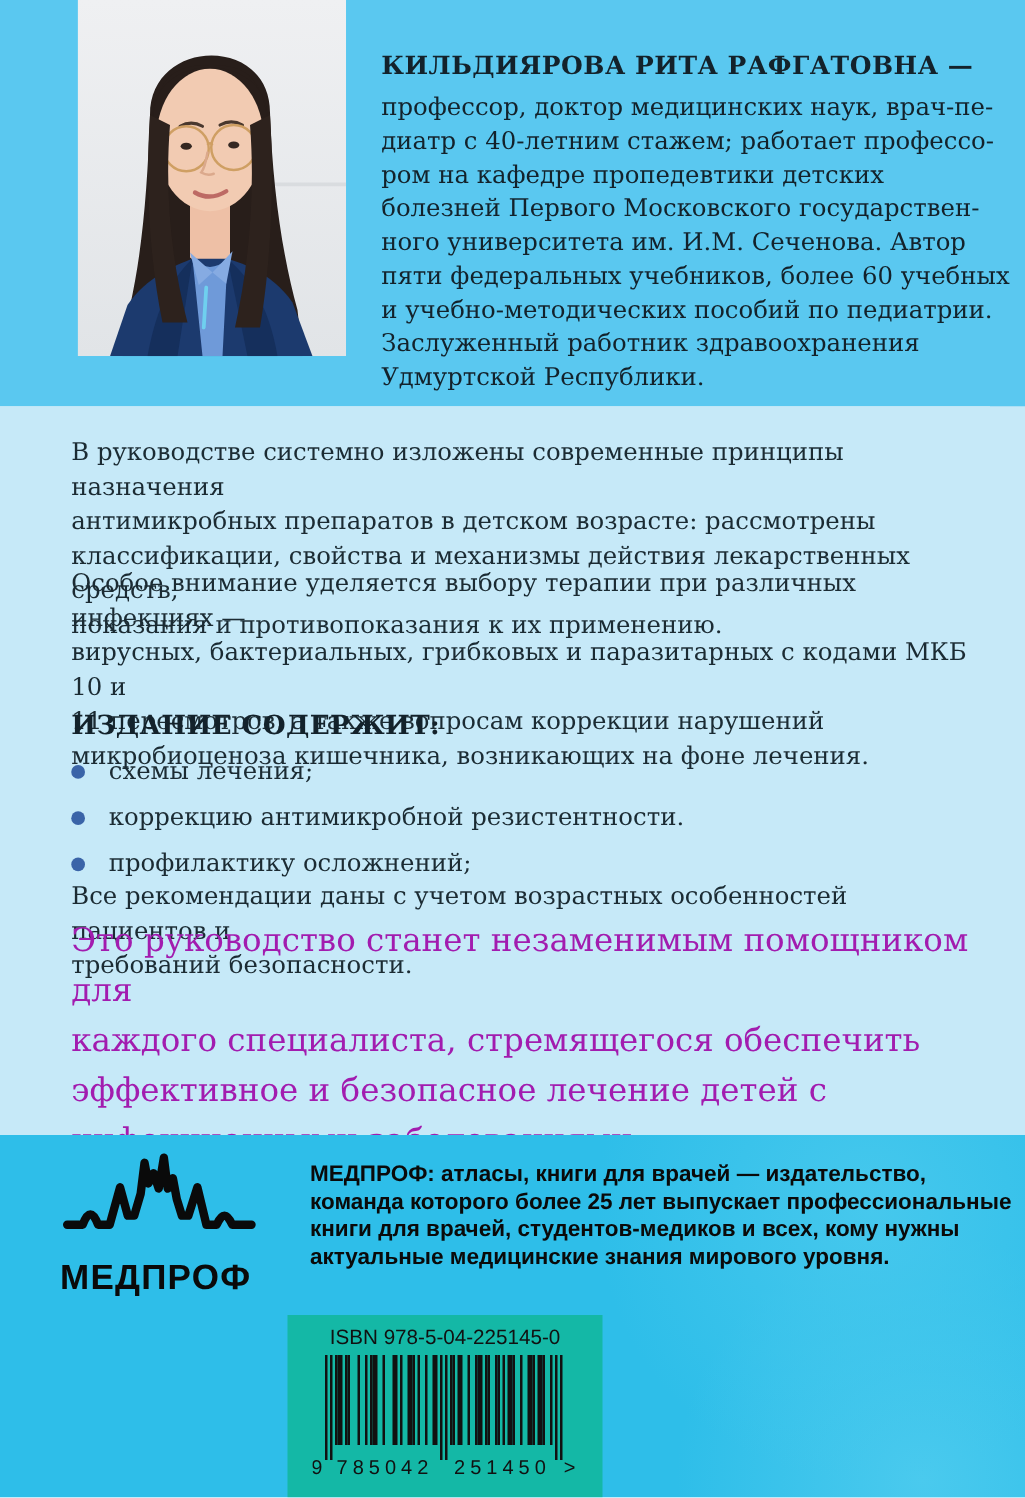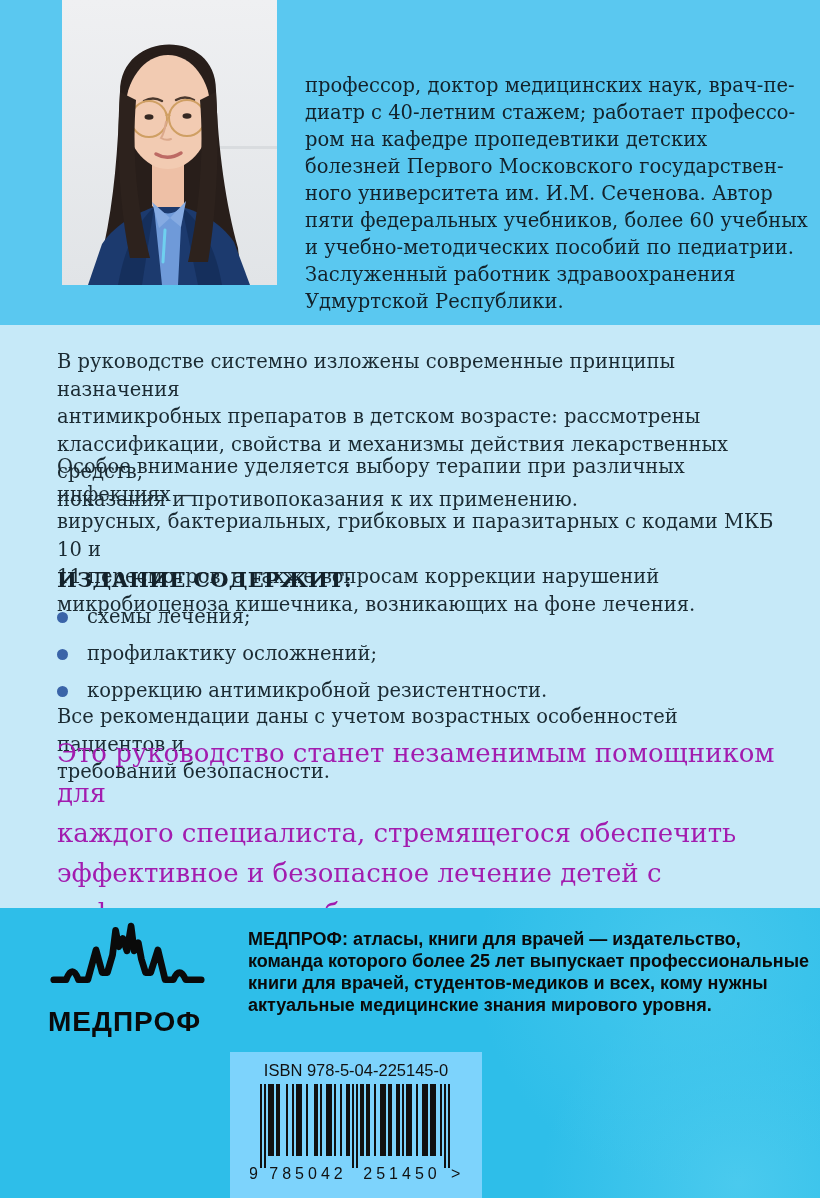--- a/index.html
+++ b/index.html
@@ -36,21 +36,21 @@
                radial-gradient(circle at 90% 95%,#4ACAEE 0%,rgba(74,202,238,0) 25%),
                #2EBEE9;}
   .logo-block{position:absolute;left:48px;top:14px;width:175px;}
   .logo-text{font-family:"Liberation Sans",sans-serif;font-size:28px;font-weight:bold;
     letter-spacing:1px;color:#0A0A0A;margin-top:14px;}
   .about{position:absolute;left:248px;top:20px;width:575px;
     font-family:"Liberation Sans",sans-serif;font-size:18px;font-weight:bold;
     line-height:22px;color:#0A0A0A;}
 
   
-  .isbn-box{position:absolute;left:230px;top:1052px;width:252px;height:146px;background:#7dd3fc;}
+  .isbn-box{position:absolute;left:230px;top:1052px;width:252px;height:146px;background:#14b8a6;}
   .isbn-label{margin-top:9px;text-align:center;font-family:"Liberation Sans",sans-serif;
     font-size:16.5px;color:#111;}
   .barcode-wrap{margin:2px auto 0 auto;width:212px;}
   .bc-digit{font-family:"Liberation Sans",sans-serif;font-size:16px;fill:#111;}
 </style>
 </head>
 <body>
 
 <div id="cover">
 
@@ -96,20 +96,21 @@
         <path d="M92 207 L100 285 L116 285 L120 207 Q106 220 92 207 Z" fill="#6F9AD9"></path>
         <path d="M90 202 L108 218 L97 228 Z" fill="#86ABE2"></path>
         <path d="M124 201 L108 218 L119 227 Z" fill="#86ABE2"></path>
         <path d="M103 230 L101 262" stroke="#6FD0EF" stroke-width="3" stroke-linecap="round"></path>
 
         <path d="M58 92 C54 150 58 210 68 258 L88 258 C74 205 70 150 74 100 Z" fill="#2D221D"></path>
         <path d="M154 92 C158 150 154 215 146 262 L126 262 C138 208 142 150 138 100 Z" fill="#2D221D"></path>
       </svg>
     </div>
 
+    <div class="author-name">КИЛЬДИЯРОВА РИТА РАФГАТОВНА —</div>
     <div class="author-bio pre">профессор, доктор медицинских наук, врач-пе-
 диатр с 40-летним стажем; работает профессо-
 ром на кафедре пропедевтики детских
 болезней Первого Московского государствен-
 ного университета им. И.М. Сеченова. Автор
 пяти федеральных учебников, более 60 учебных
 и учебно-методических пособий по педиатрии.
 Заслуженный работник здравоохранения
 Удмуртской Республики.</div>
   </div>
@@ -125,25 +126,25 @@
 микробиоценоза кишечника, возникающих на фоне лечения.</div>
     <div class="contents-heading">ИЗДАНИЕ СОДЕРЖИТ:</div>
 
     <div class="contents-list">
       <div class="bullet-row">
         <span class="bullet-dot"></span>
         <span class="bullet-label">схемы лечения;</span>
       </div>
       <div class="bullet-row">
         <span class="bullet-dot"></span>
-        <span class="bullet-label">профилактику осложнений;</span>
+        <span class="bullet-label">коррекцию антимикробной резистентности.</span>
       </div>
       <div class="bullet-row">
         <span class="bullet-dot"></span>
-        <span class="bullet-label">коррекцию антимикробной резистентности.</span>
+        <span class="bullet-label">профилактику осложнений;</span>
       </div>
     </div>
 
     <div class="note mid-text pre">Все рекомендации даны с учетом возрастных особенностей пациентов и
 требований безопасности.</div>
     <div class="closing pre">Это руководство станет незаменимым помощником для
 каждого специалиста, стремящегося обеспечить
 эффективное и безопасное лечение детей с
 инфекционными заболеваниями.</div>
   </div>

